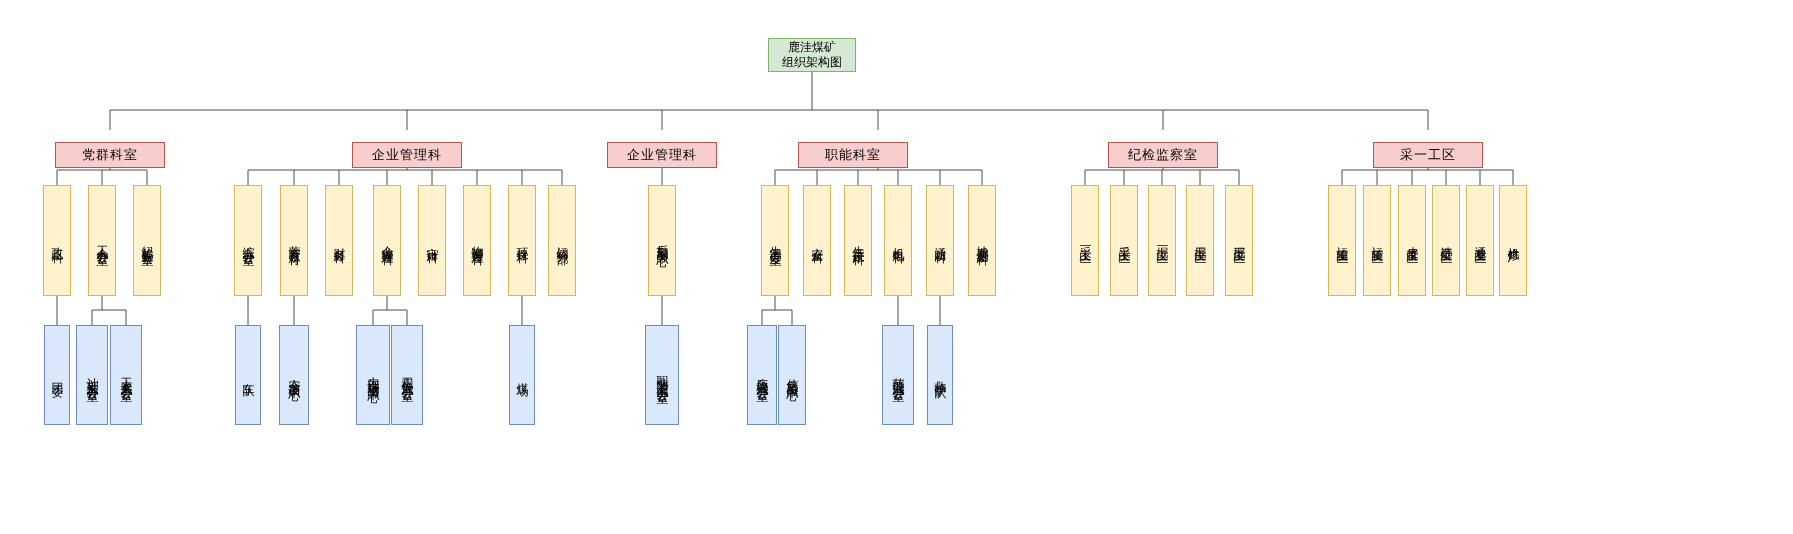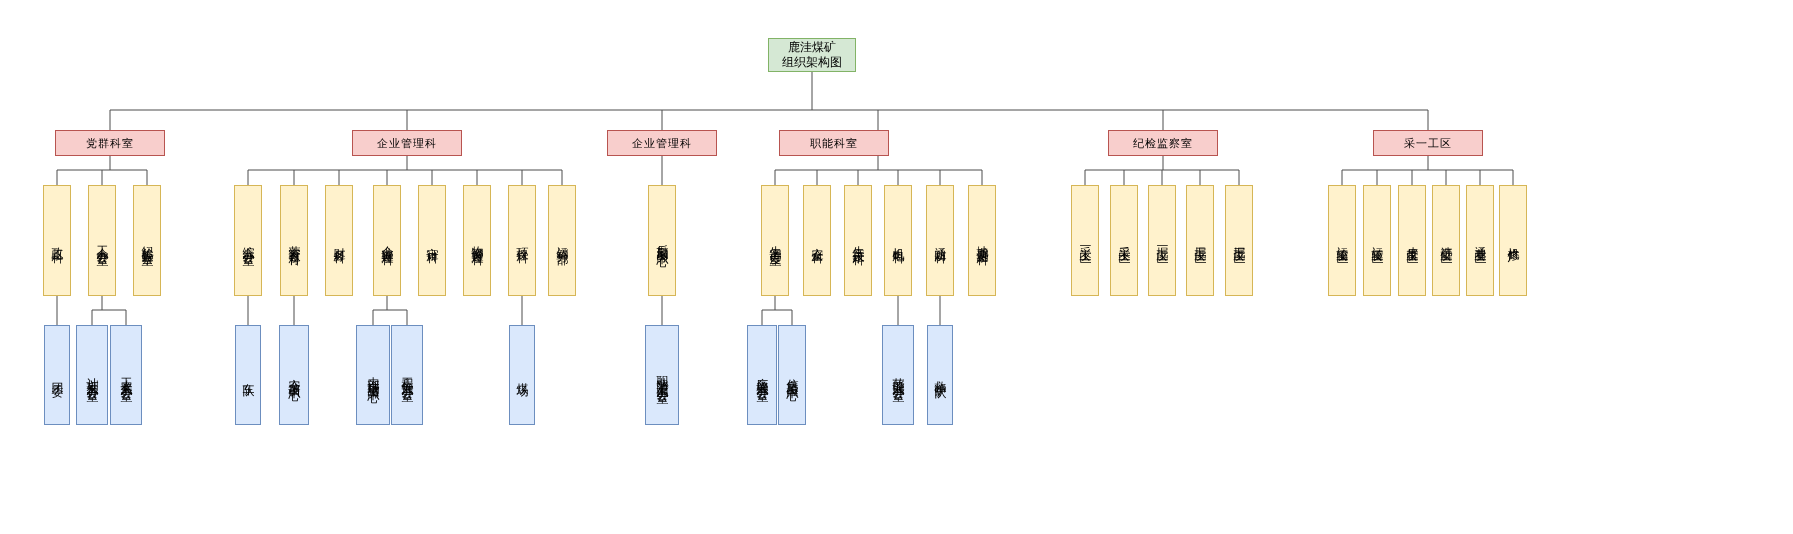--- a/index.html
+++ b/index.html
@@ -39,22 +39,23 @@
   }
   .root {
     background: var(--root-fill, #d5e8d4);
     border: 1px solid var(--root-stroke, #82b366);
     font-size: 12px;
     line-height: 15px;
   }
   .dept {
     background: var(--department-fill, #f8cecc);
     border: 1px solid var(--department-stroke, #b85450);
-    font-size: 11px;
+    font-size: 13px;
     letter-spacing: 1px;
+    margin-top: 12px;
   }
   .section {
     background: var(--section-fill, #fff2cc);
     border: 1px solid var(--section-stroke, #d6b656);
   }
   .office {
     background: var(--office-fill, #dae8fc);
     border: 1px solid var(--office-stroke, #6c8ebf);
   }
   .vtext {
@@ -92,21 +93,21 @@
   <div class="node root" style="left:768px;top:38px;width:88px;height:34px">
     <div>
       <div>鹿洼煤矿</div>
       <div>组织架构图</div>
     </div>
   </div>
 
   <div class="node dept" style="left:55px;top:130px;width:110px;height:26px">党群科室</div>
   <div class="node dept" style="left:352px;top:130px;width:110px;height:26px">企业管理科</div>
   <div class="node dept" style="left:607px;top:130px;width:110px;height:26px">企业管理科</div>
-  <div class="node dept" style="left:779px;top:130px;width:110px;height:26px">职能科室</div>
+  <div class="node dept" style="left:798px;top:130px;width:110px;height:26px">职能科室</div>
   <div class="node dept" style="left:1108px;top:130px;width:110px;height:26px">纪检监察室</div>
   <div class="node dept" style="left:1373px;top:130px;width:110px;height:26px">采一工区</div>
 
   <div class="node section" style="left:43px;top:185px;width:28px;height:111px">
       <span class="vtext">政工科</span>
     </div>
   <div class="node section" style="left:88px;top:185px;width:28px;height:111px">
       <span class="vtext">工会办公室</span>
     </div>
   <div class="node section" style="left:133px;top:185px;width:28px;height:111px">

